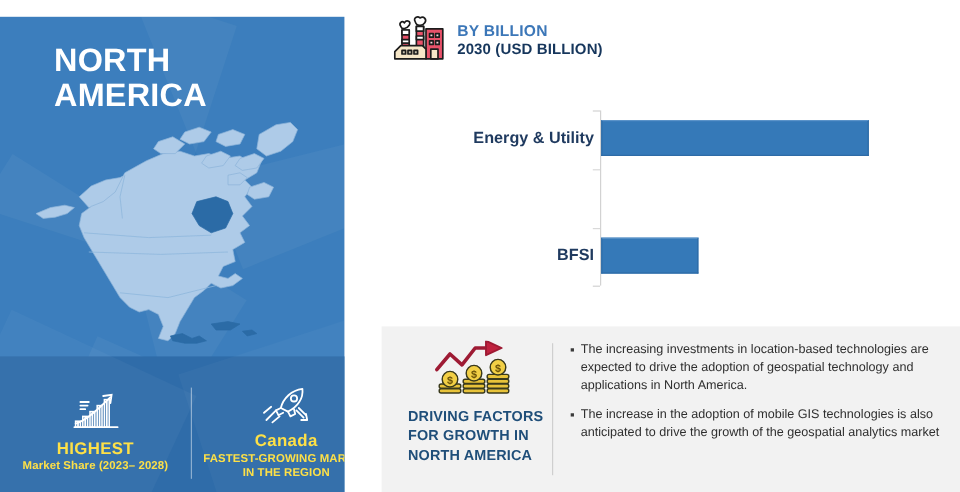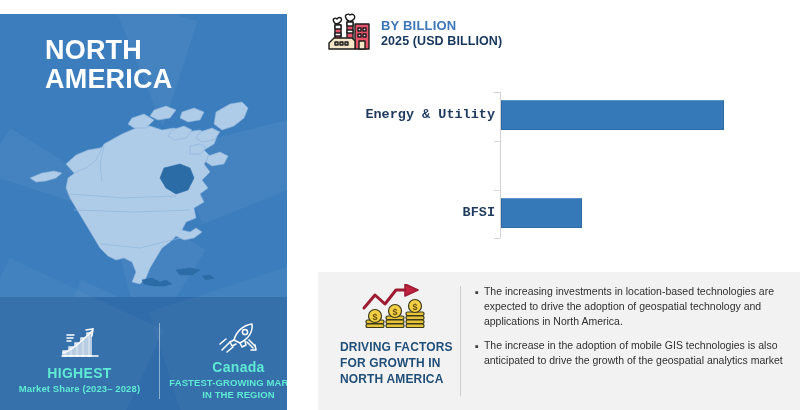--- a/index.html
+++ b/index.html
@@ -72,21 +72,21 @@
     position:absolute; pointer-events:none;
   }
   .sf1 { left:-30px; top:-10px; width:170px; height:150px;
          transform:rotate(25deg); background:rgba(255,255,255,0.035); }
   .sf2 { left:170px; top:-20px; width:200px; height:170px;
          transform:rotate(-18deg); background:rgba(255,255,255,0.03); }
 
   .stat-col {
     flex:1 1 0;
     text-align:center;
-    color:#5eead4;
+    color:#fde047;
     position:relative;
     z-index:2;
     padding:0 6px;
   }
   .stat-divider {
     position:absolute; left:159px; top:26px;
     width:1px; height:76px;
     background:rgba(255,255,255,0.45);
     z-index:3;
   }
@@ -132,21 +132,21 @@
     width:1px; height:146px;
     background:#d2d2d2;
   }
   .axis-cap {
     position:absolute; left:176px;
     width:6px; height:1px;
     background:#d2d2d2;
   }
   .bar-row {
     position:absolute; left:0; width:482px; height:40px;
-    display:flex; align-items:center;font-family:Liberation Mono, monospace;
+    display:flex; align-items:center;
   }
   .bar-label {
     position:absolute; right:305px;
     width:160px;
     text-align:right;
     font-size:13.5px; font-weight:bold;
     color:#1f3a5f;
     line-height:1.22;
     white-space:pre-line;
   }
@@ -340,21 +340,21 @@
 
             <path d="M3,30 L8,25 L26,25 L29,28 L29,36 L3,36 Z" fill="#f6e7c8"></path>
             <rect x="9" y="29" width="3" height="3" fill="#c9c3ae"></rect>
             <rect x="14" y="29" width="3" height="3" fill="#c9c3ae"></rect>
             <rect x="19" y="29" width="3" height="3" fill="#c9c3ae"></rect>
           </g>
         </svg>
       </div>
       <div class="hdr-text">
         <div class="hdr-title">BY BILLION</div>
-        <div class="hdr-sub">2025 (USD BILLION)</div>
+        <div class="hdr-sub">2030 (USD BILLION)</div>
       </div>
     </div>
 
     <div class="plot">
       <div class="axis-line"></div>
       <div class="axis-cap" style="top:19px;"></div>
       <div class="axis-cap" style="top:165px;"></div>
       <div class="tick" style="top:68px;"></div>
       <div class="tick" style="top:117px;"></div>
 

